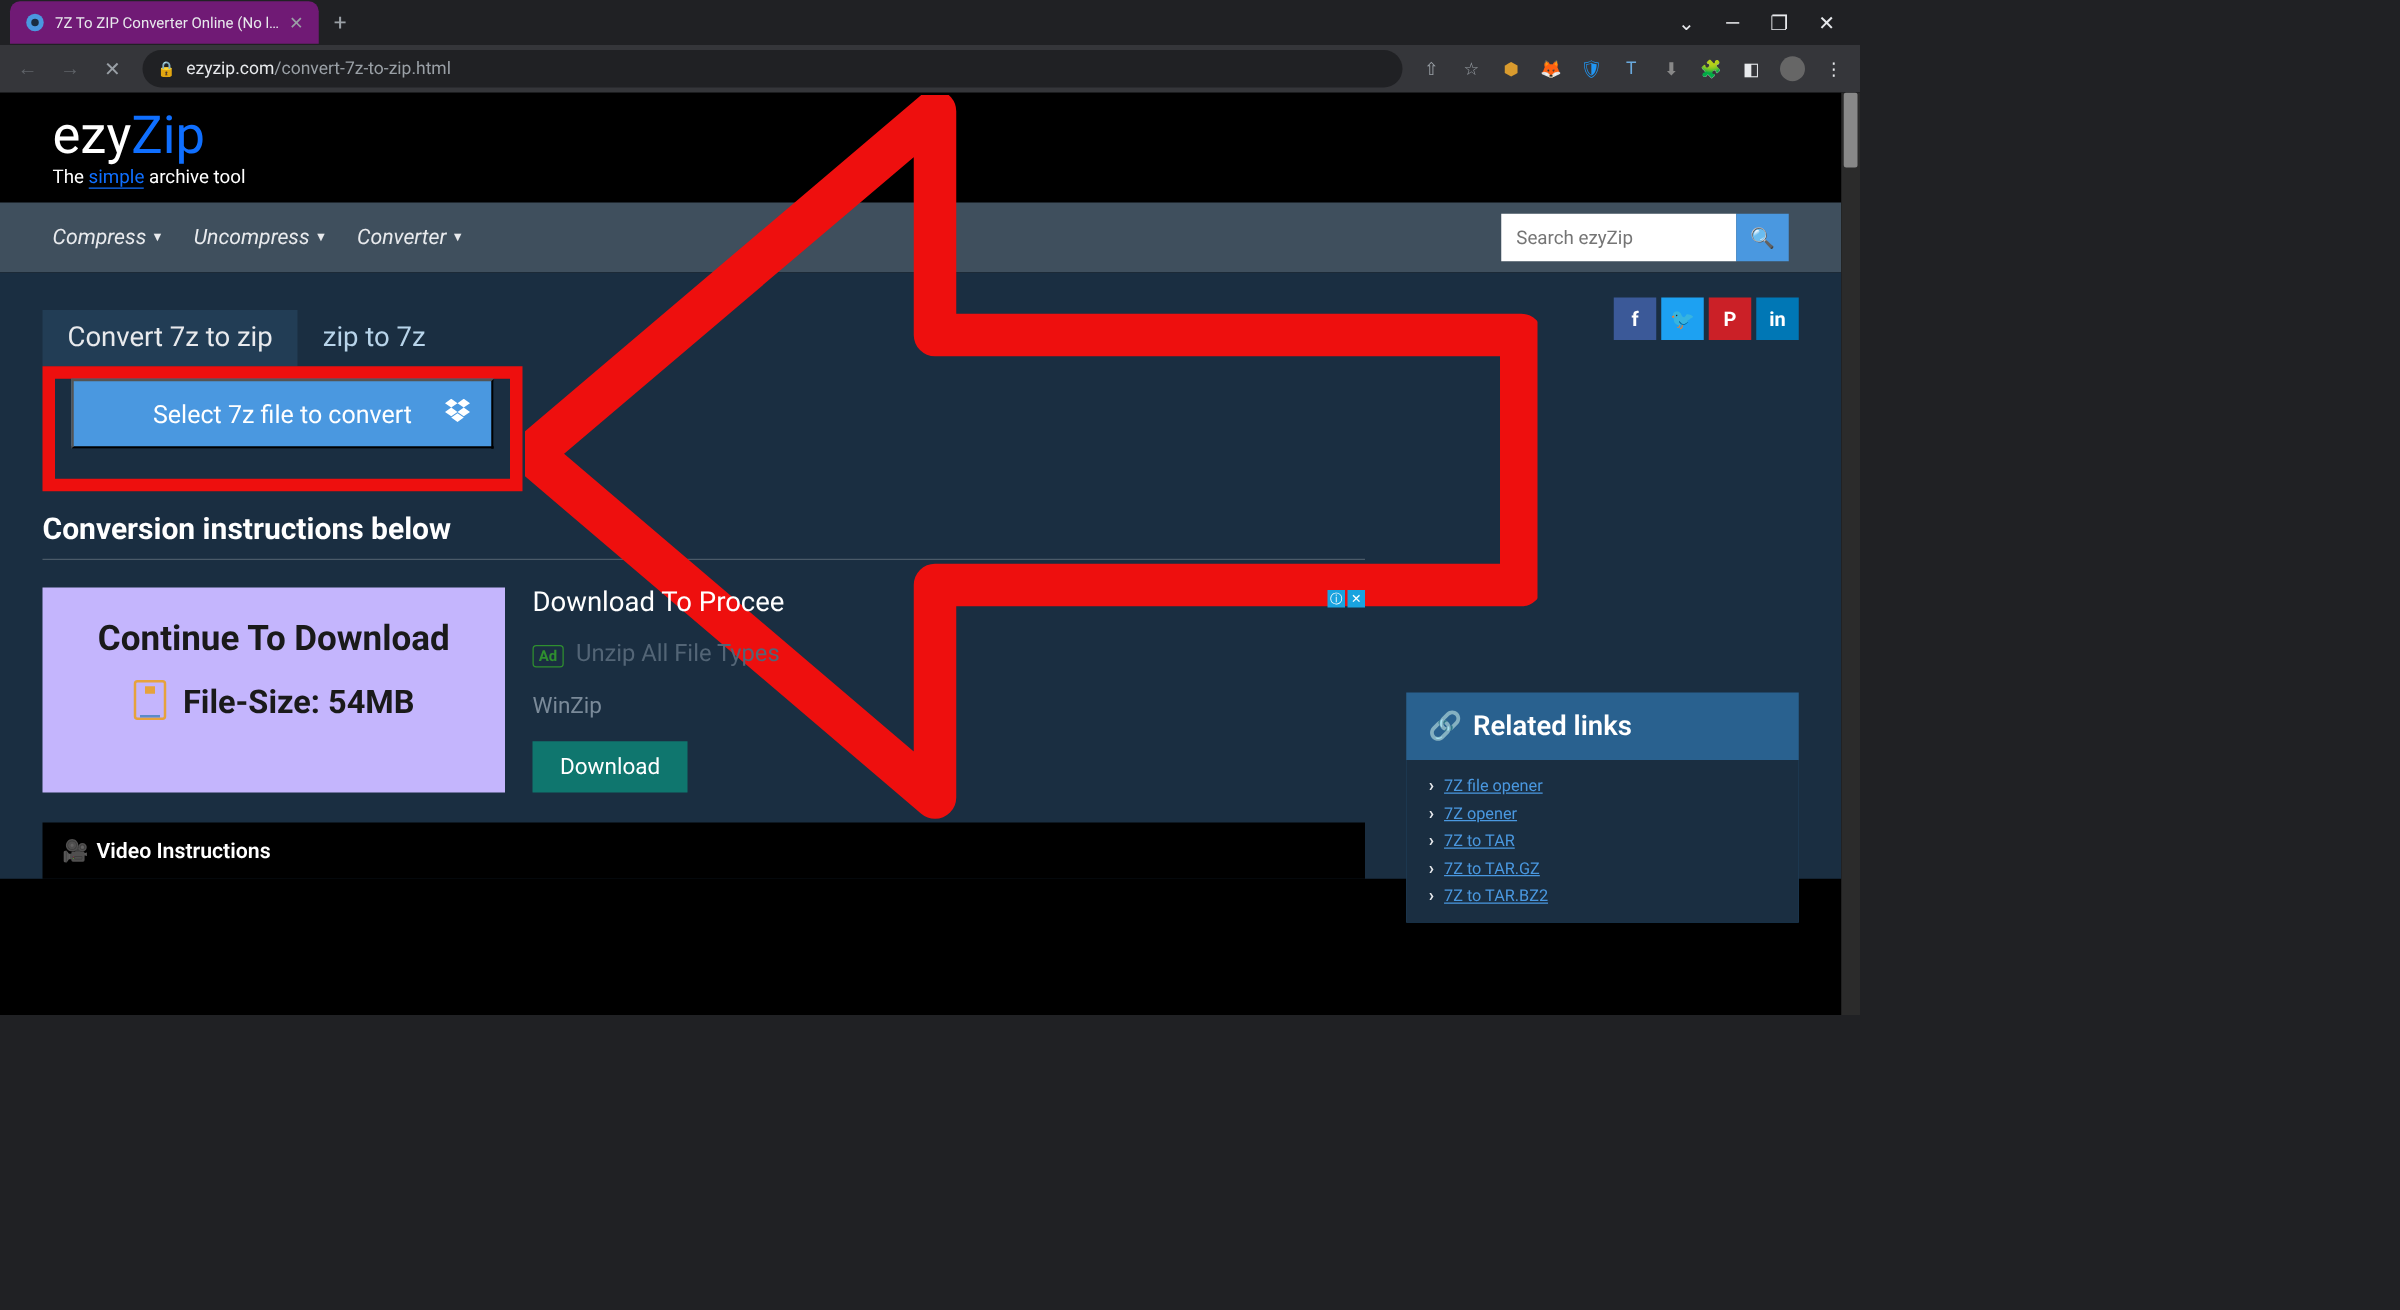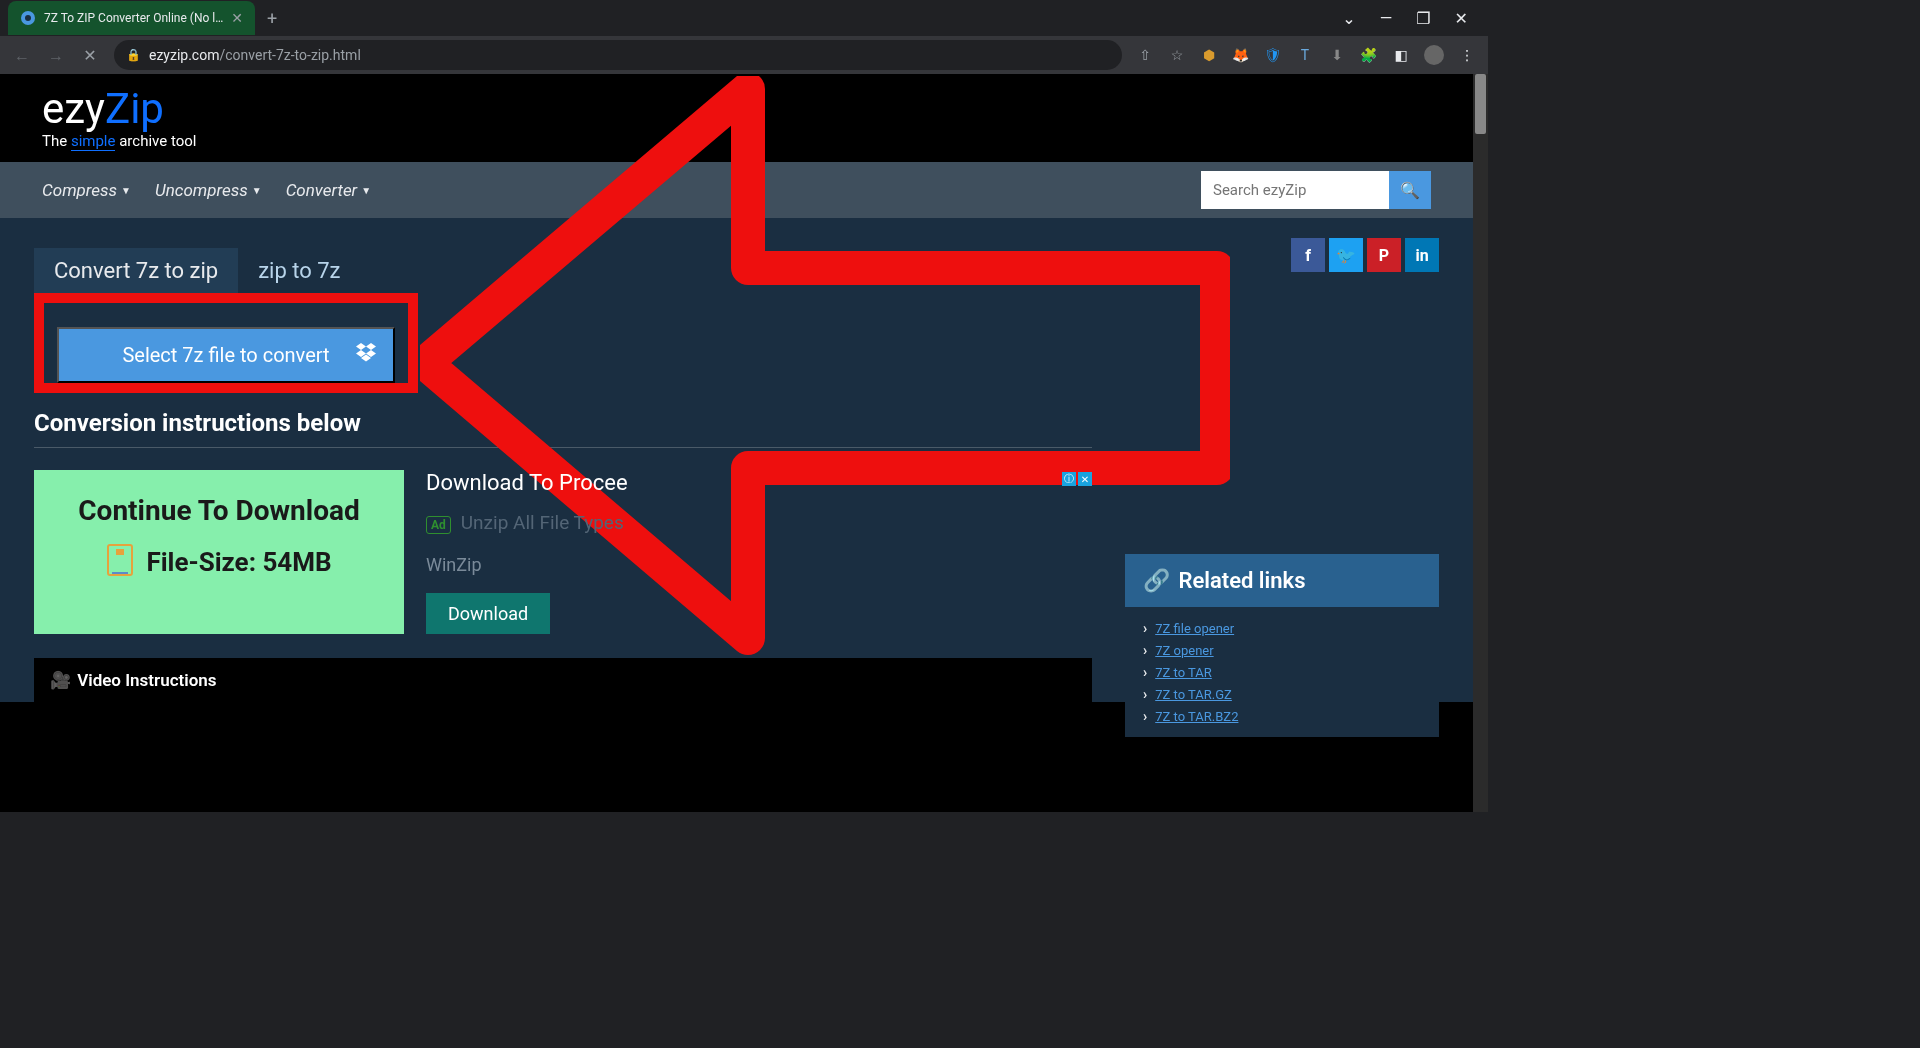--- a/index.html
+++ b/index.html
@@ -1,21 +1,21 @@
 <!DOCTYPE html>
 <html><head>
 <meta charset="utf-8">
 <style>
 * { margin: 0; padding: 0; box-sizing: border-box; font-family: -apple-system, BlinkMacSystemFont, "Segoe UI", Roboto, sans-serif; }
 body { width: 1488px; height: 812px; background: #202124; overflow: hidden; }
 
 
 .browser-chrome { background: #202124; }
 .tab-bar { display: flex; align-items: center; height: 36px; background: #202124; padding-left: 8px; }
-.tab { display: flex; align-items: center; background: #14532d; border-radius: 8px 8px 0 0; padding: 0 12px; height: 34px; min-width: 220px; gap: 8px; color: #e8eaed; font-size: 12px; }
+.tab { display: flex; align-items: center; background: #701a75; border-radius: 8px 8px 0 0; padding: 0 12px; height: 34px; min-width: 220px; gap: 8px; color: #e8eaed; font-size: 12px; }
 .tab-favicon { width: 16px; height: 16px; display: flex; align-items: center; justify-content: center; }
 .tab-close { margin-left: auto; color: #9aa0a6; font-size: 14px; }
 .new-tab { color: #9aa0a6; padding: 0 12px; font-size: 18px; }
 .window-controls { margin-left: auto; display: flex; gap: 24px; padding: 0 20px; color: #e8eaed; }
 
 .nav-bar { display: flex; align-items: center; height: 38px; background: #35363a; padding: 0 12px; gap: 14px; }
 .nav-icon { color: #9aa0a6; font-size: 16px; display: flex; align-items: center; justify-content: center; width: 20px; }
 .nav-icon.disabled { color: #5f6368; }
 .url-bar { flex: 1; display: flex; align-items: center; background: #202124; border-radius: 16px; height: 30px; padding: 0 12px; gap: 8px; }
 .lock-icon { color: #9aa0a6; font-size: 12px; }
@@ -45,30 +45,30 @@
 .search-wrap { margin-left: auto; display: flex; }
 .search-input { width: 188px; height: 38px; border: none; padding: 0 12px; font-size: 15px; }
 .search-btn { width: 42px; height: 38px; background: #4a98e0; border: none; color: #fff; display: flex; align-items: center; justify-content: center; font-size: 16px; }
 
 .main-area { background: #1a2e41; padding: 30px 0 0 34px; position: relative; }
 .tabs-row { display: flex; }
 .tab-link { padding: 10px 20px; font-size: 22px; color: #89b7dd; }
 .tab-link.active { background: #223d55; color: #e8eaed; }
 .tab-link.inactive { color: #b8d4ea; }
 
-.select-area { margin-top: 0; border: 10px solid #ee0f0e; width: 384px; height: 100px; display: flex; align-items: flex-end; justify-content: center; position: relative; }
+.select-area { margin-top: 0; border: 10px solid #ee0f0e; width: 384px; height: 100px; display: flex; align-items: flex-start; justify-content: center; position: relative; }
 .select-btn { background: #4a98e0; color: #fff; width: 338px; height: 56px; display: flex; align-items: center; justify-content: center; font-size: 20px; position: relative; }
 .dropbox-icon { position: absolute; right: 16px; }
 
 .big-arrow { position: absolute; left: 420px; top: -142px; pointer-events: none; }
 
 .instructions-heading { color: #fff; font-size: 24px; margin-top: 16px; border-bottom: 1px solid #4a5a68; padding-bottom: 10px; width: 1058px; }
 
 .content-row { display: flex; margin-top: 22px; gap: 22px; position: relative; }
-.ad-box { width: 370px; background: #86efac; padding: 24px 16px; text-align: center; }
+.ad-box { width: 370px; background: #c4b5fd; padding: 24px 16px; text-align: center; }
 .ad-title { font-size: 28px; font-weight: 700; color: #1a1a1a; }
 .ad-row { display: flex; align-items: center; justify-content: center; gap: 12px; margin-top: 16px; }
 .ad-file-icon { width: 28px; height: 34px; }
 .ad-size { font-size: 26px; font-weight: 700; color: #1a1a1a; }
 
 .ad-right .ad-heading { font-size: 22px; color: #fff; margin-bottom: 16px; }
 .ad-badge { display: inline-block; border: 1.5px solid #2f8f2f; color: #2f8f2f; font-size: 12px; font-weight: 700; padding: 1px 4px; border-radius: 3px; margin-right: 6px; }
 .ad-unzip { font-size: 19px; color: #536576; }
 .ad-winzip { color: #7a8a99; font-size: 18px; margin-top: 20px; }
 .download-btn { background: #0f766e; color: #fff; border: none; padding: 10px 22px; font-size: 18px; margin-top: 18px; }

